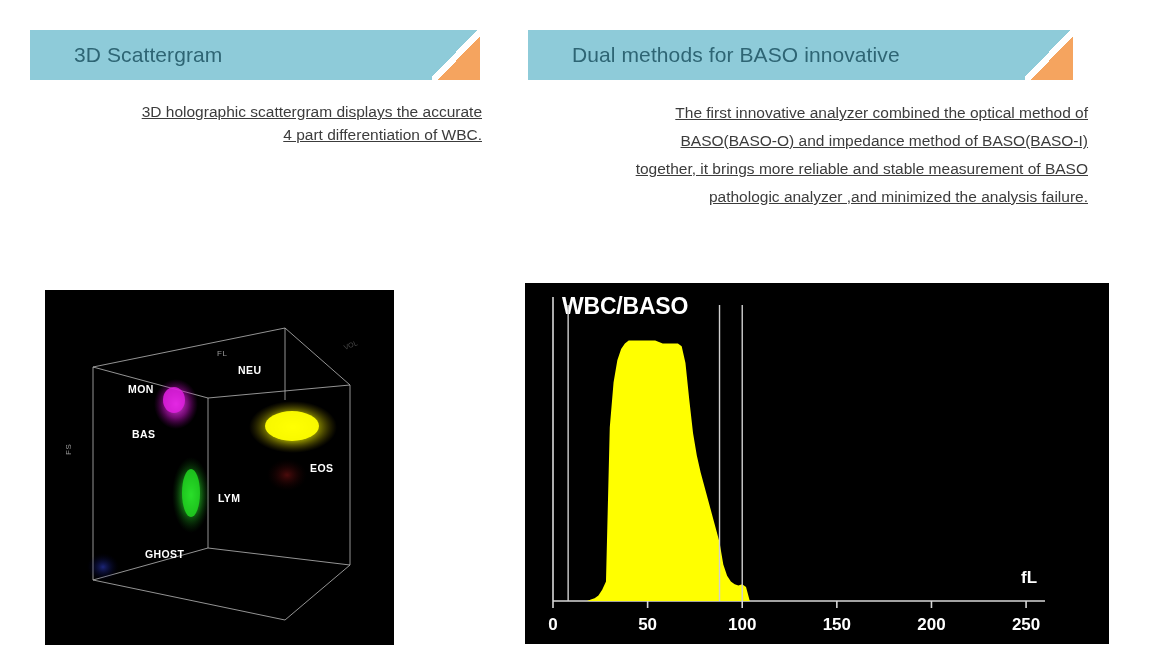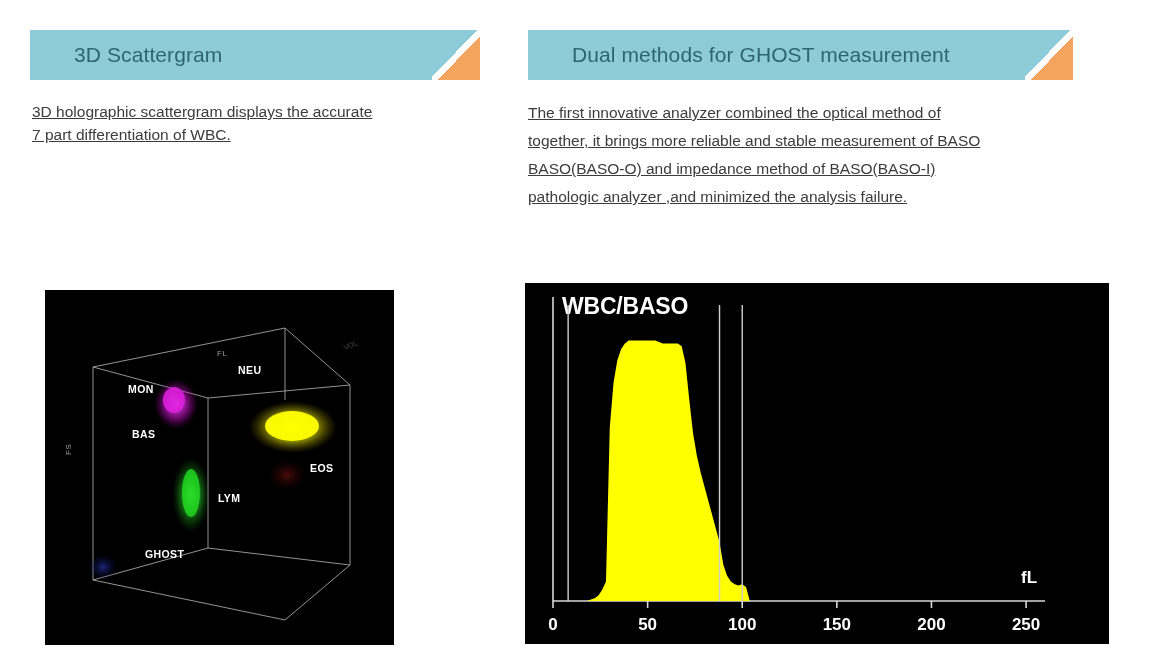--- a/index.html
+++ b/index.html
@@ -9,21 +9,21 @@
   }
   body {
     width: 1150px;
     height: 663px;
     position: relative;
     font-family: "Liberation Sans", sans-serif;
     overflow: hidden;
   }
 
   
-  .panel { position: absolute; top: 0; height: 663px; }
+  .panel { position: absolute; top: 0; height: 663px; text-align: right; }
   #panel-left  { left: 0;   width: 510px; }
   #panel-right { left: 510px; width: 640px; }
 
   
   .banner {
     position: absolute;
     height: 50px;
     background: #8ecbd9;
     overflow: hidden;
   }
@@ -131,21 +131,21 @@
 
   <div class="banner" id="banner-left">
     <div class="banner-title">3D Scattergram</div>
     <div class="banner-wedge">
       <div class="slash"></div>
     </div>
   </div>
 
   <div class="body-copy" id="copy-left">
     <p>3D holographic scattergram displays the accurate</p>
-    <p>7 part differentiation of WBC.</p>
+    <p>4 part differentiation of WBC.</p>
   </div>
 
   <div class="figure" id="figure-scattergram">
     <svg id="scatter-svg" viewBox="0 0 349 355">
       <defs>
         <radialGradient id="g-mon" cx="50%" cy="50%" r="50%">
           <stop offset="0%" stop-color="#ff5cff" stop-opacity="0.95"></stop>
           <stop offset="55%" stop-color="#cc14cc" stop-opacity="0.55"></stop>
           <stop offset="100%" stop-color="#880088" stop-opacity="0"></stop>
         </radialGradient>
@@ -224,30 +224,30 @@
       <text class="cube-label" x="173" y="212">LYM</text>
       <text class="cube-label" x="265" y="182">EOS</text>
       <text class="cube-label" x="100" y="268">GHOST</text>
     </svg>
   </div>
 </div>
 
 <div class="panel" id="panel-right">
 
   <div class="banner" id="banner-right">
-    <div class="banner-title">Dual methods for GHOST measurement</div>
+    <div class="banner-title">Dual methods for BASO innovative</div>
     <div class="banner-wedge">
       <div class="slash"></div>
     </div>
   </div>
 
   <div class="body-copy" id="copy-right">
     <p>The first  innovative analyzer  combined the optical method of</p>
+    <p>BASO(BASO-O) and impedance method of BASO(BASO-I)</p>
     <p>together, it brings more reliable and stable measurement of BASO</p>
-    <p>BASO(BASO-O) and impedance method of BASO(BASO-I)</p>
     <p>pathologic analyzer ,and minimized the analysis failure.</p>
   </div>
 
   <div class="figure" id="figure-histogram">
     <svg id="hist-svg" viewBox="0 0 540 361">
       <rect x="0" y="0" width="540" height="361" fill="#000000"></rect>
 
       <text class="hist-title" x="37" y="31">WBC/BASO</text>
 
       <line class="hist-axis" x1="28" y1="14" x2="28" y2="318"></line>

